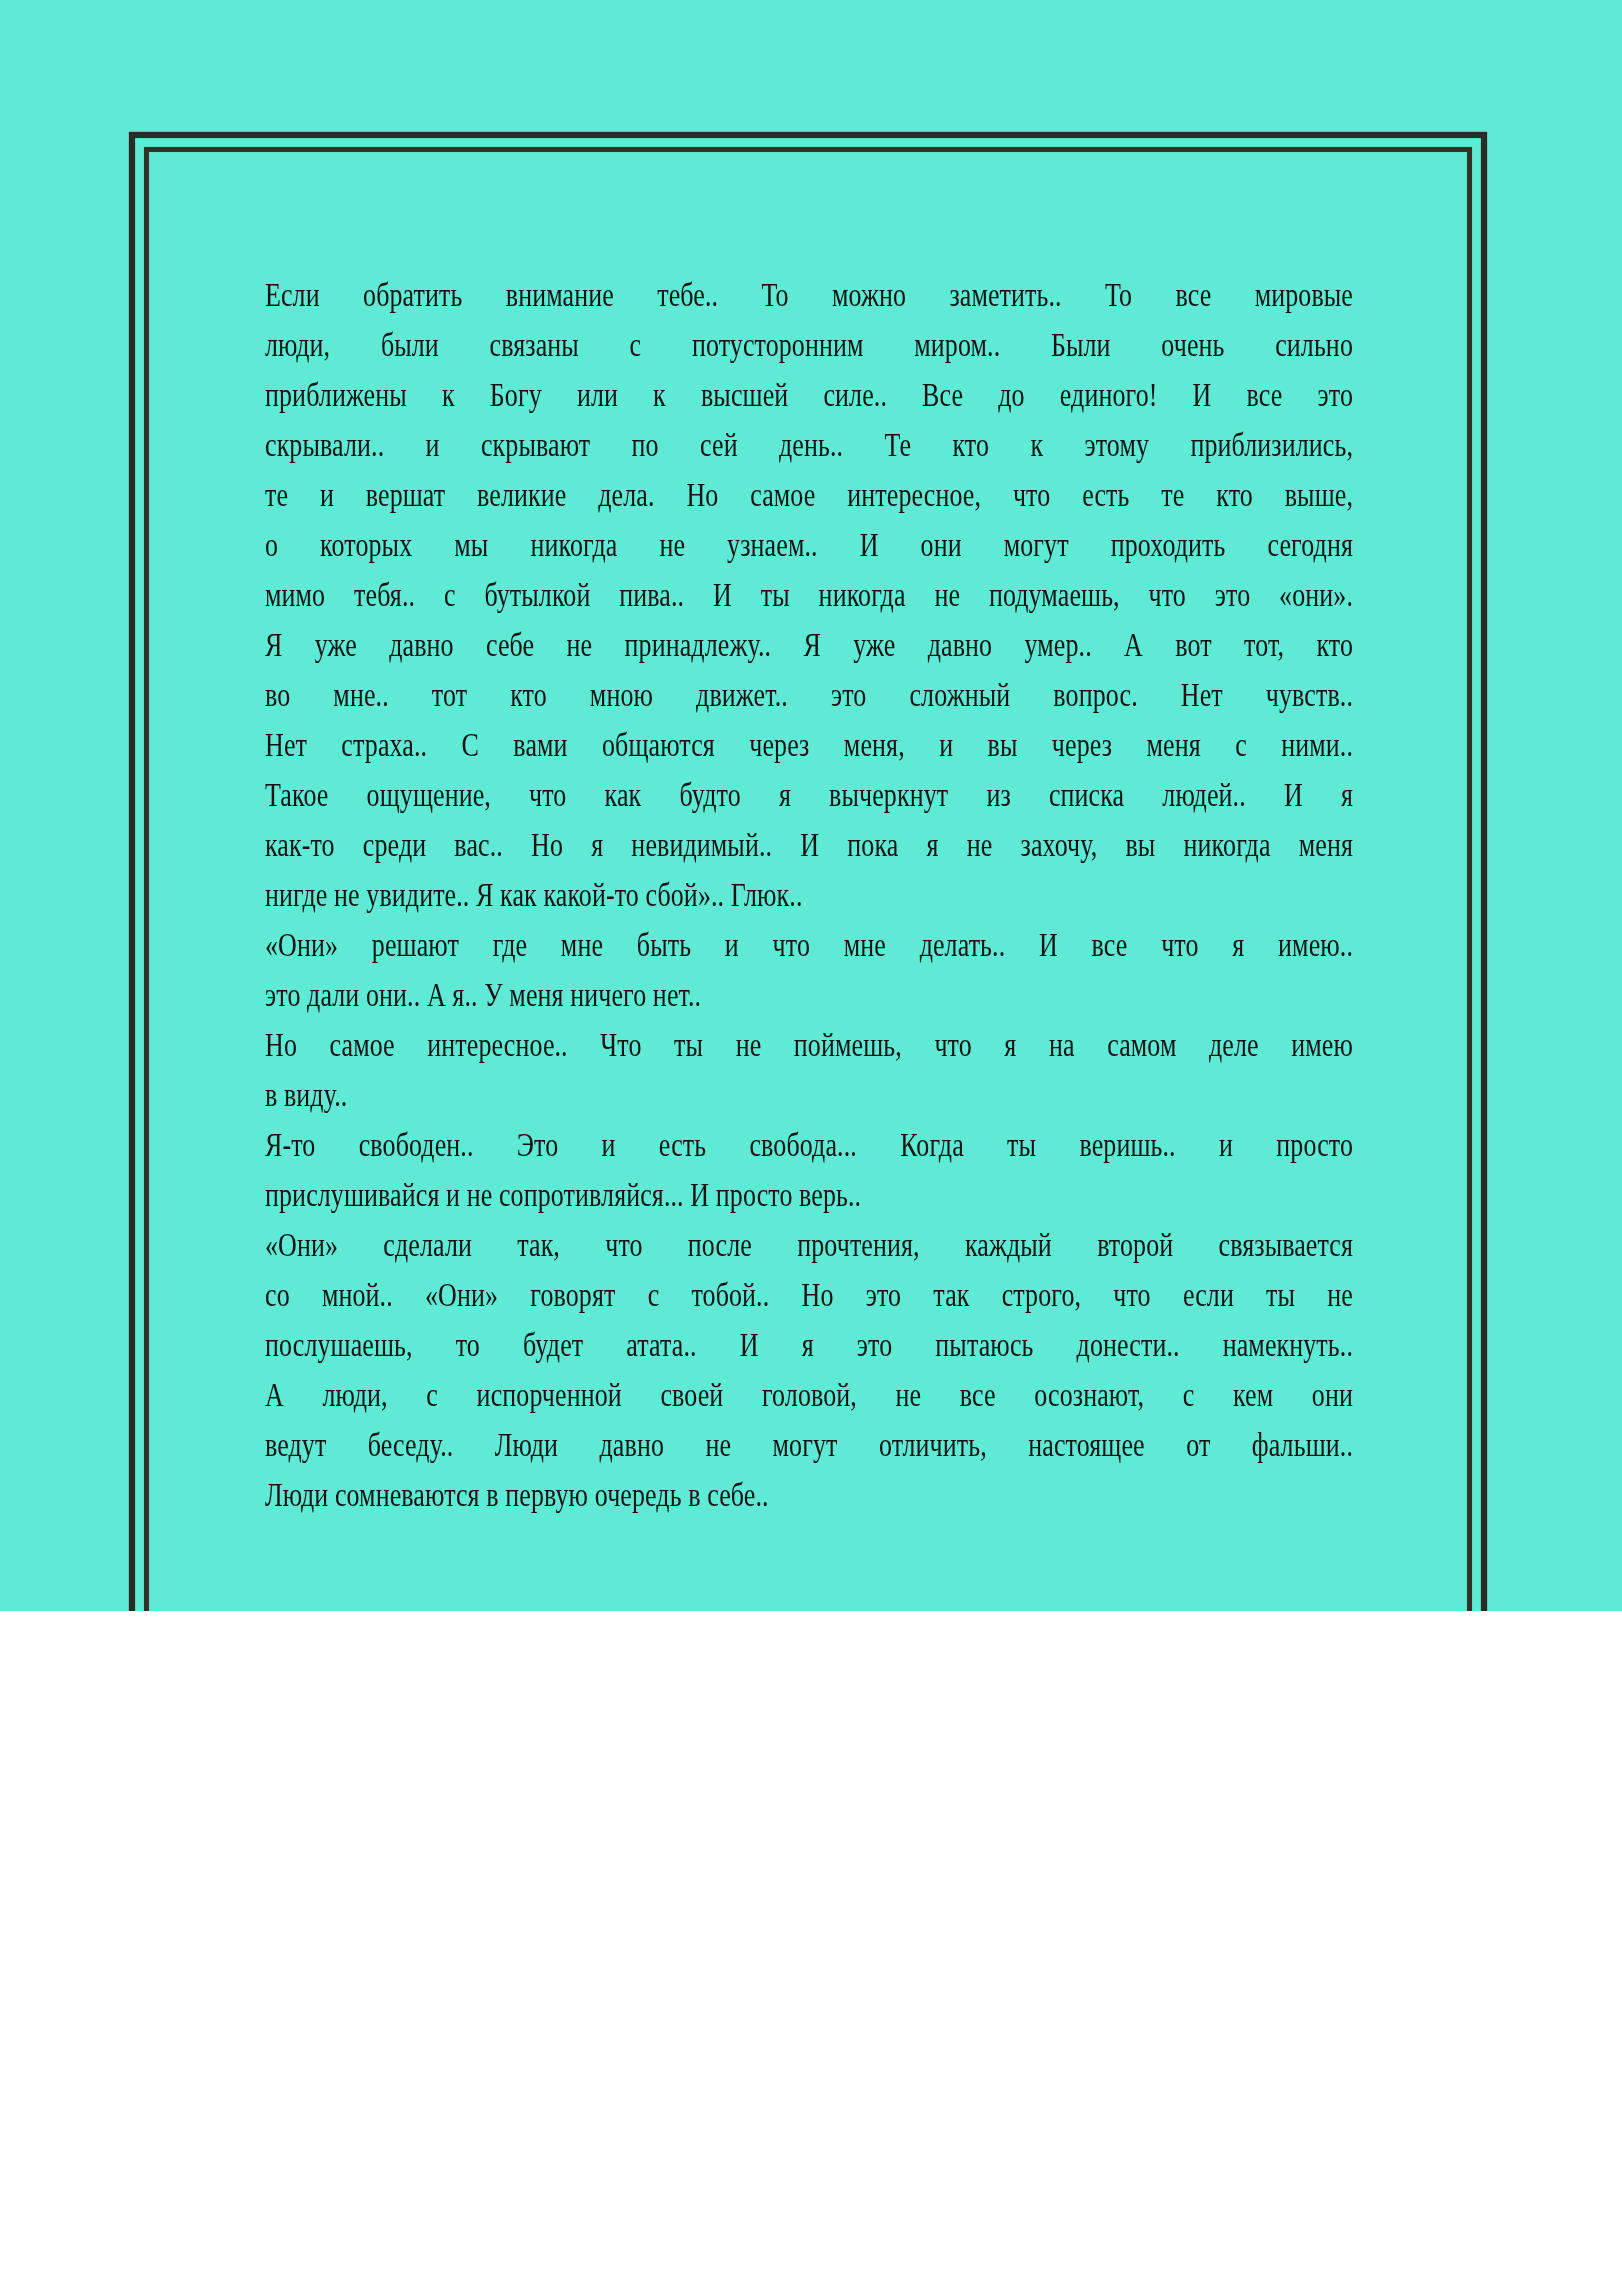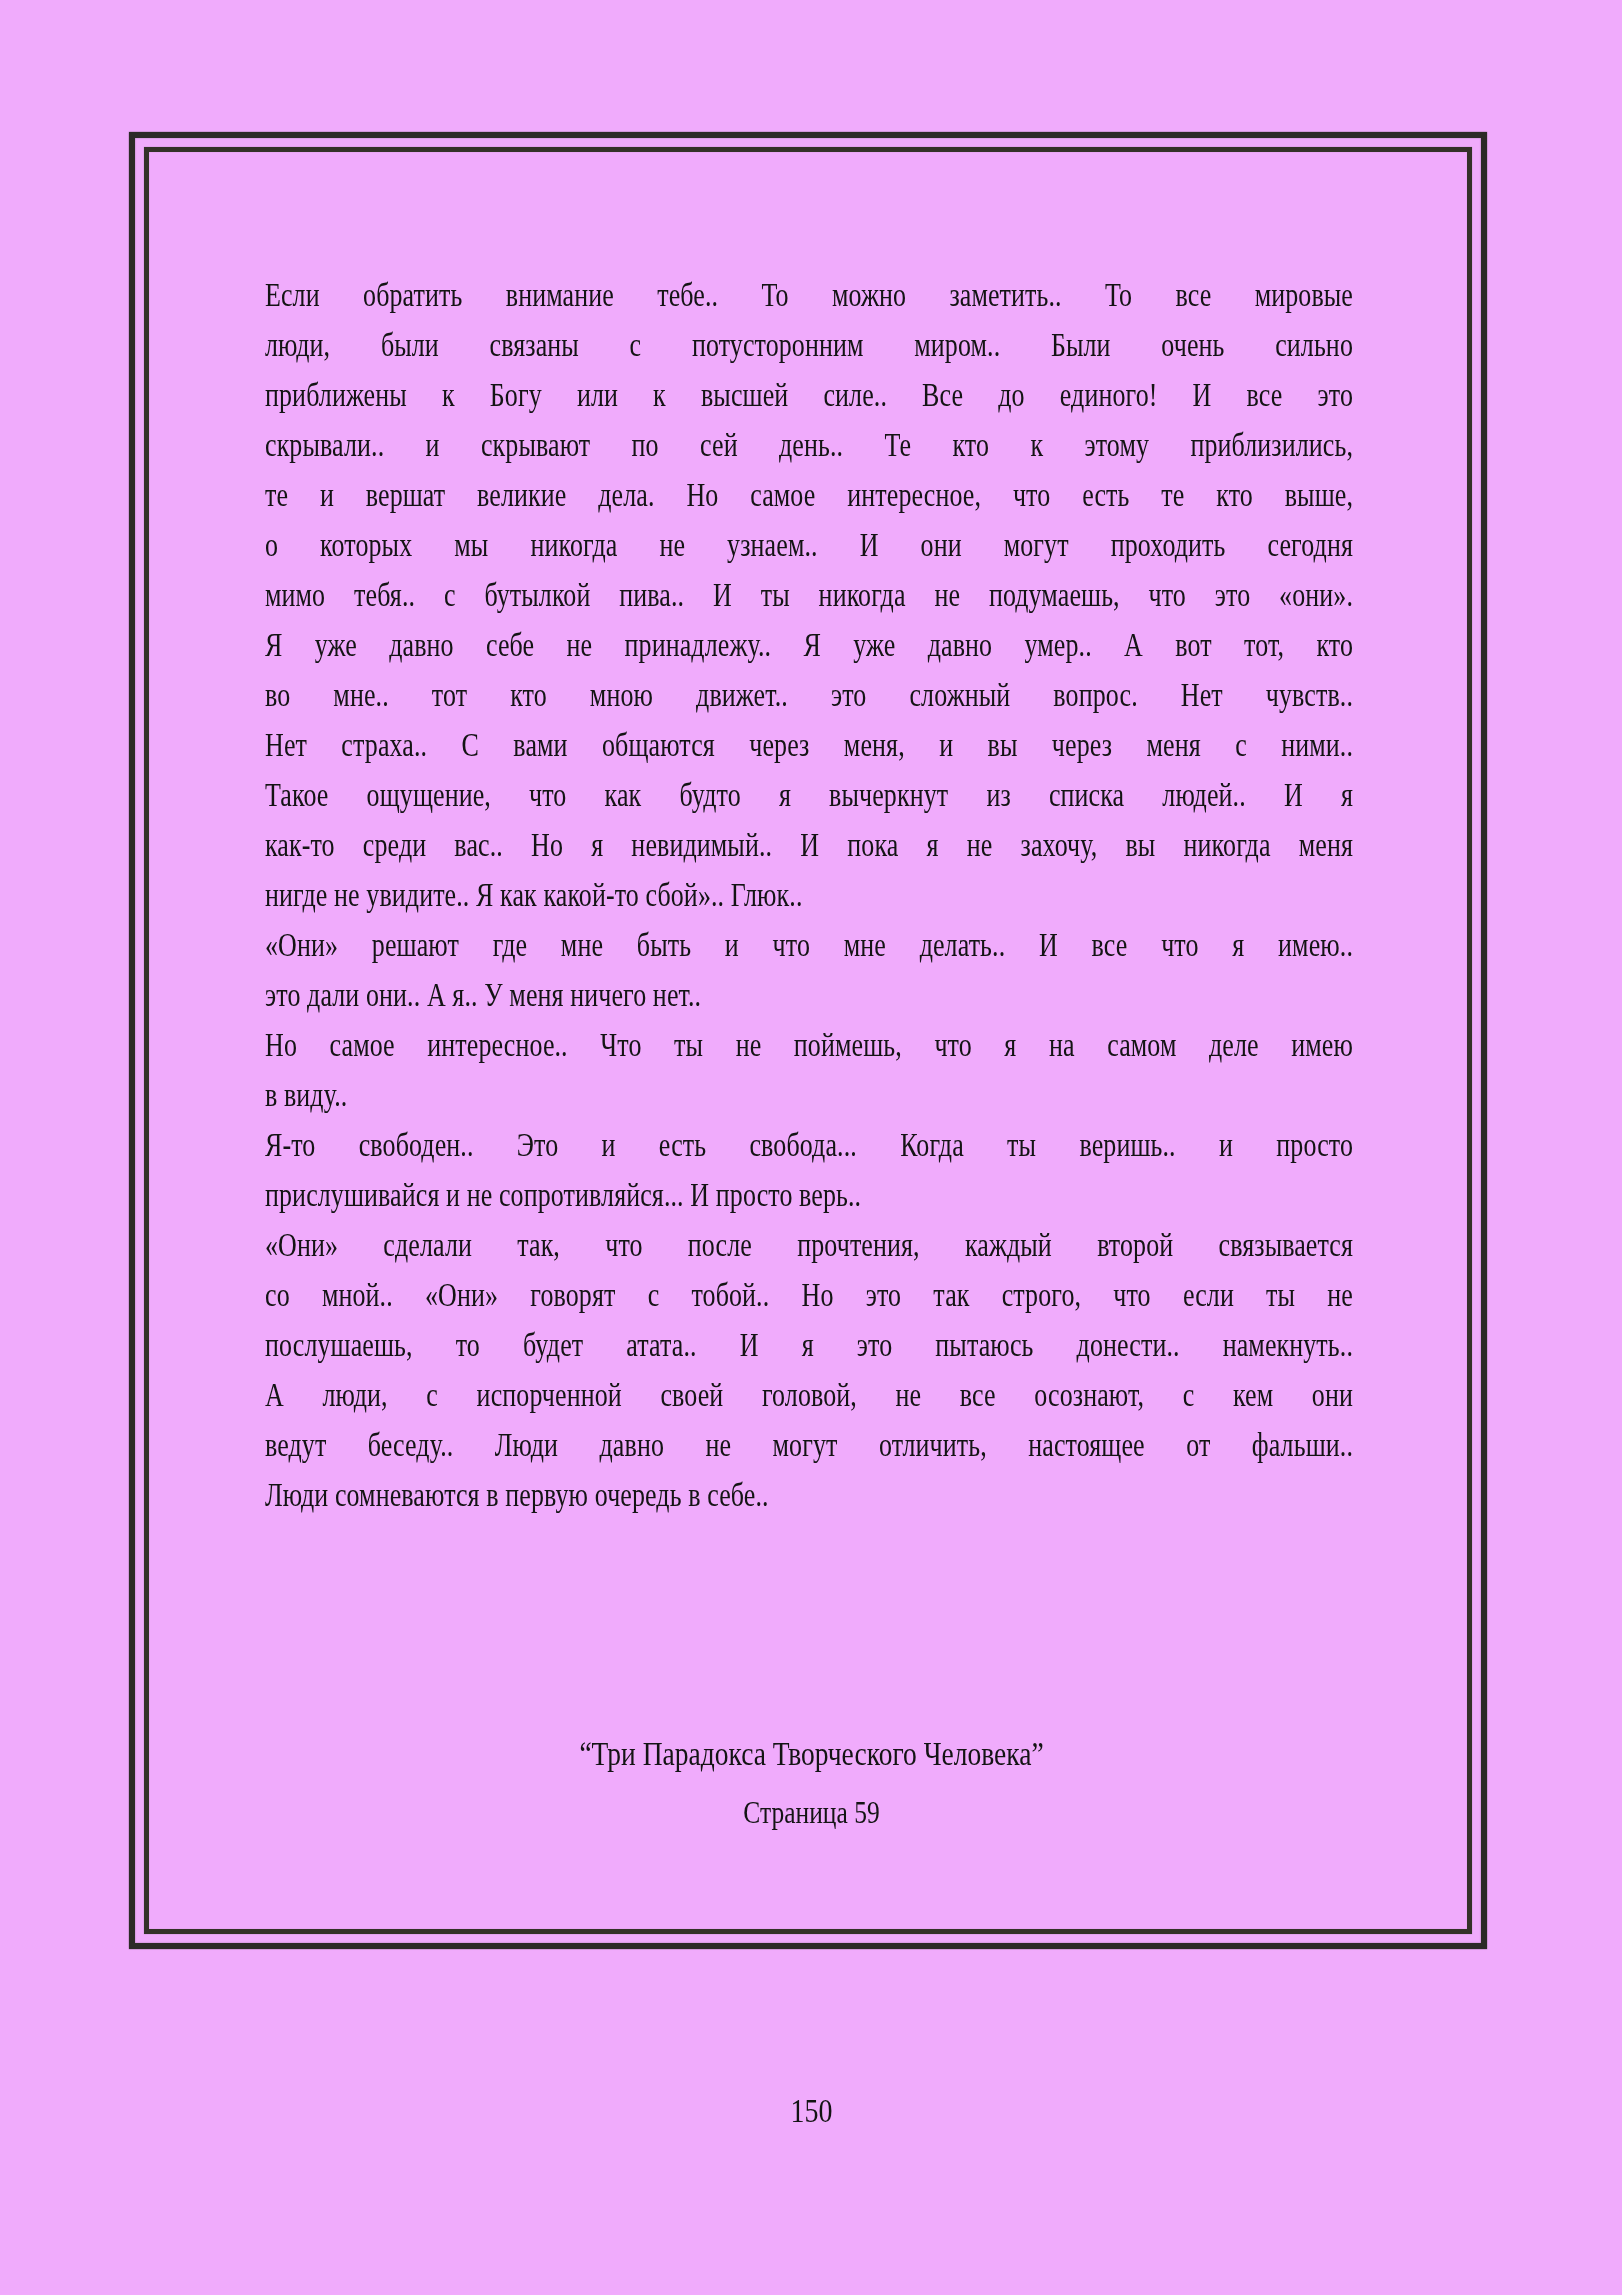--- a/index.html
+++ b/index.html
@@ -1,20 +1,20 @@
 <!DOCTYPE html>
 <html style="font-size:10.5px"><head>
 <meta charset="utf-8">
 <style>
   html, body { margin: 0; padding: 0; background: #ffffff; }
   .page {
     position: relative;
     width: 1623px;
-    height: 2295px;
-    background: #f0abfc;
+    height: 1611px;
+    background: #5eead4;
     font-family: "Liberation Serif", "DejaVu Serif", serif;
     color: #141414;
     overflow: hidden;
   }
   
   .frame-outer {
     position: absolute;
     left: 129px; top: 132px;
     width: 1358px; height: 1817px;
     box-sizing: border-box;

